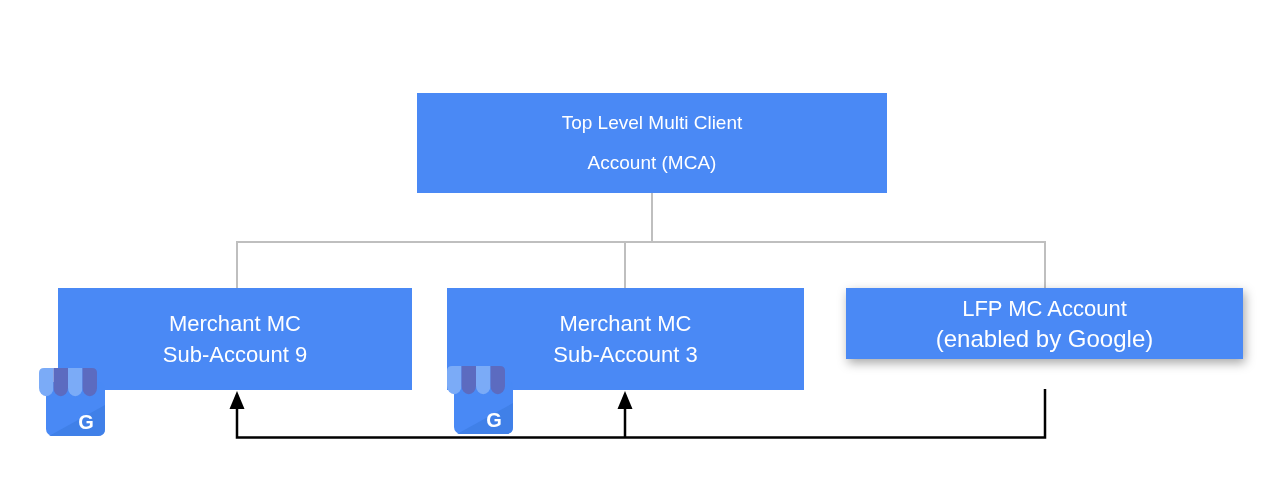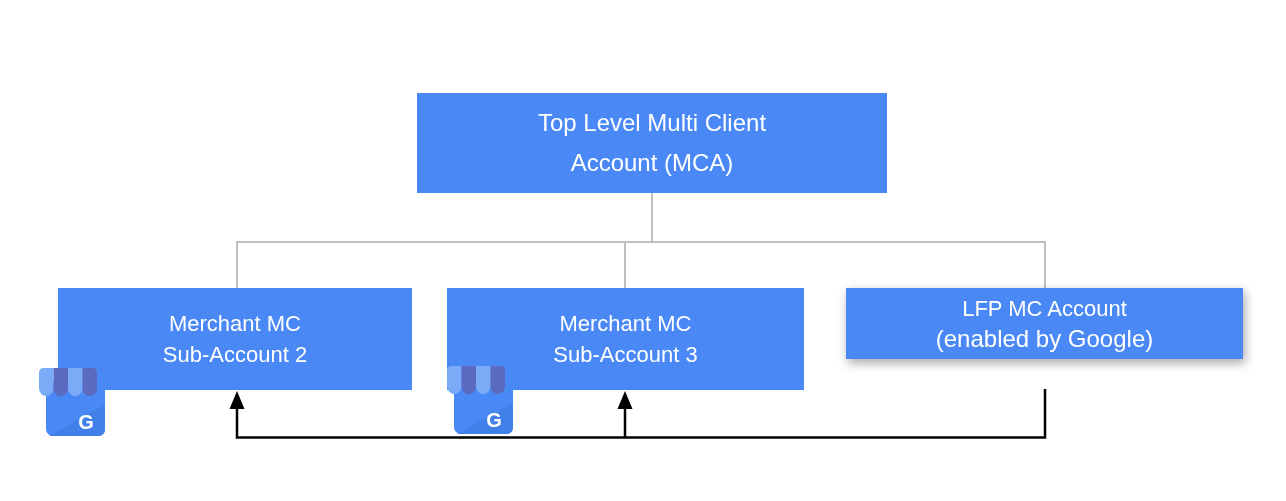--- a/index.html
+++ b/index.html
@@ -32,21 +32,21 @@
     flex-direction: column;
     align-items: center;
     justify-content: center;
     text-align: center;
   }
   .node-root {
     left: 417px;
     top: 93px;
     width: 470px;
     height: 100px;
-    font-size: 24px;
+    font-size: 19px;
     line-height: 40px;
   }
   .node-child {
     font-size: 22px;
     line-height: 31px;
   }
   .node-child-1 { left: 58px;  top: 288px; width: 354px; height: 102px; }
   .node-child-2 { left: 447px; top: 288px; width: 357px; height: 102px; }
   .node-child-3 {
     left: 846px; top: 288px; width: 397px; height: 71px;
@@ -93,21 +93,21 @@
     <polygon points="625,391 617.5,409 632.5,409" fill="#000000"></polygon>
   </svg>
 
   <div class="node node-root">
     <div>Top Level Multi Client</div>
     <div>Account (MCA)</div>
   </div>
 
   <div class="node node-child node-child-1">
     <div>Merchant MC</div>
-    <div>Sub-Account 2</div>
+    <div>Sub-Account 9</div>
   </div>
 
   <div class="node node-child node-child-2">
     <div>Merchant MC</div>
     <div>Sub-Account 3</div>
   </div>
 
   <div class="node node-child node-child-3">
     <div>LFP MC Account</div>
     <div class="line-smaller">(enabled by Google)</div>

